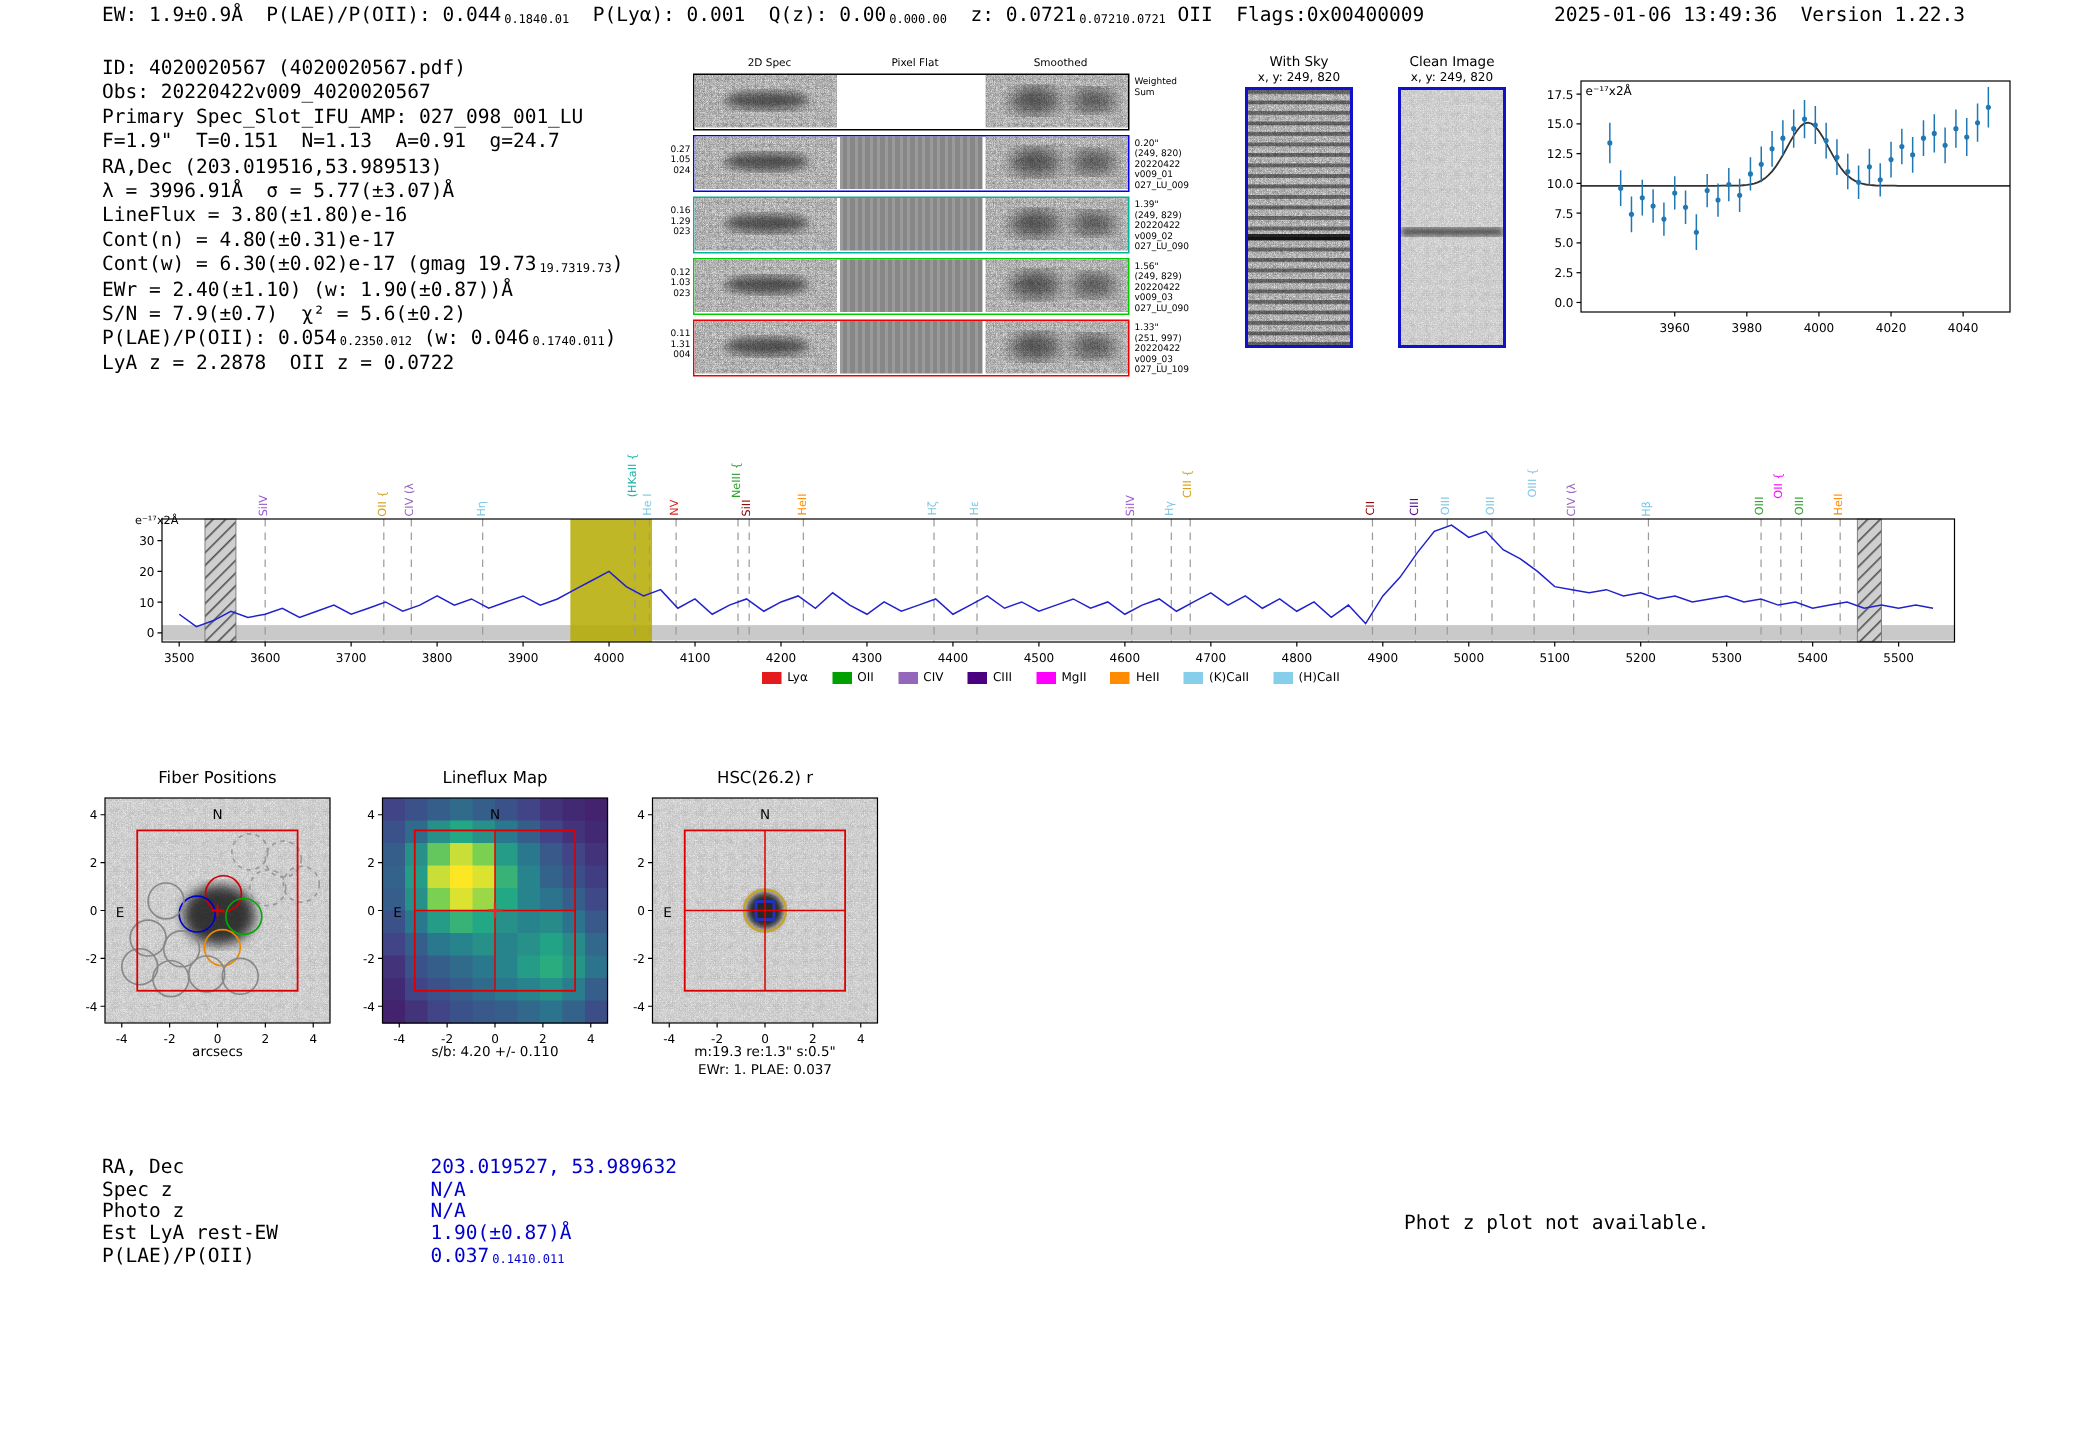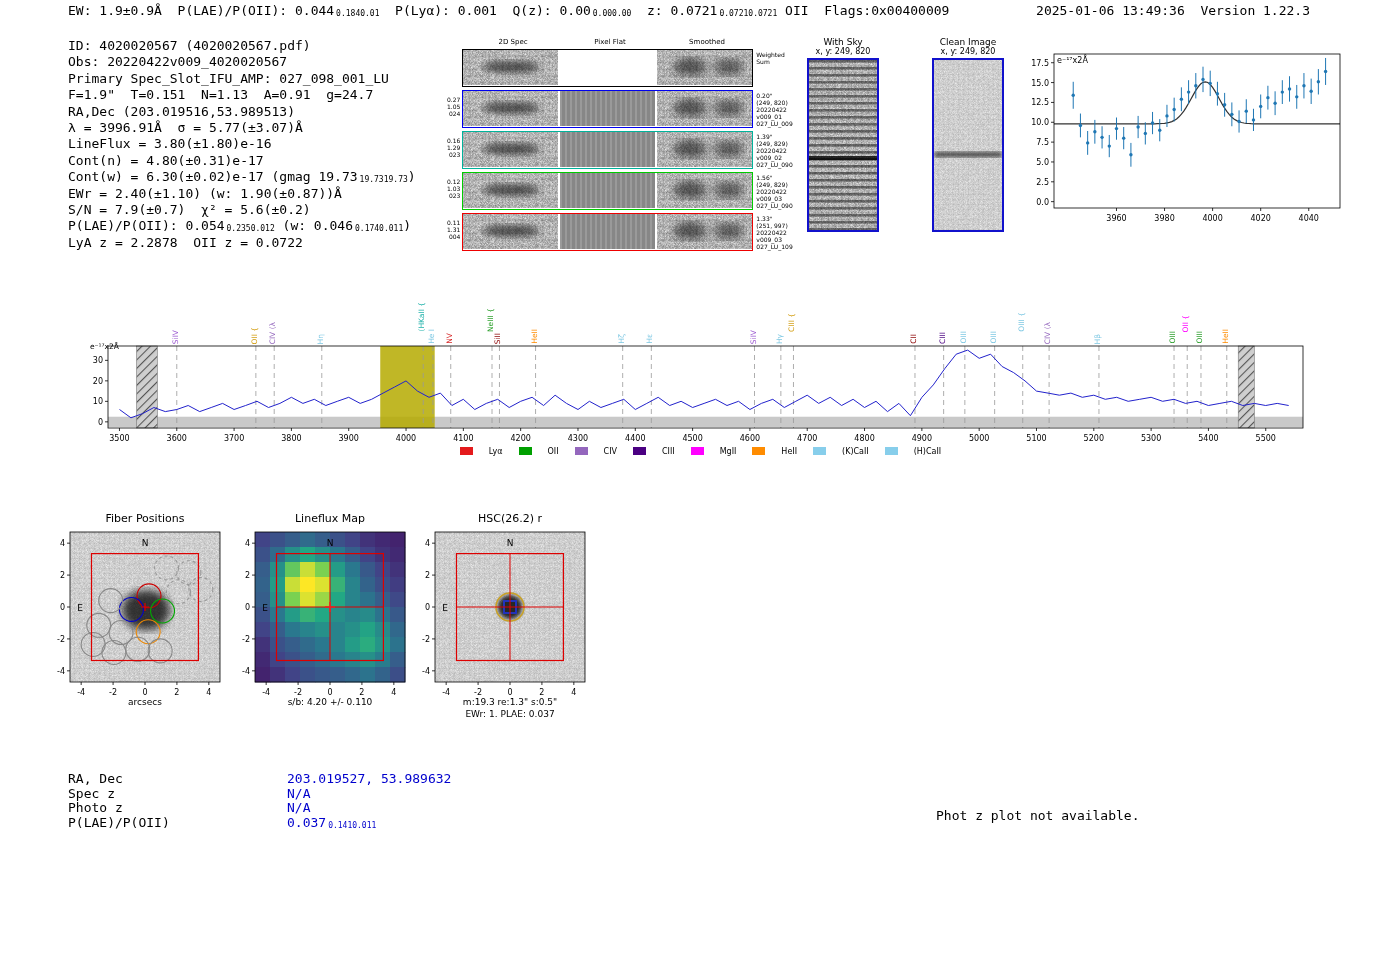--- a/index.html
+++ b/index.html
@@ -29,21 +29,21 @@
   
   .sky-title{font-family:"DejaVu Sans",sans-serif;font-size:9px;text-align:center}
   .sky-sub{font-family:"DejaVu Sans",sans-serif;font-size:8px;text-align:center}
   .sky-frame{border:2px solid #1111cc}
   
   #line-labels{left:88px;top:240px;width:1225px;height:106px;pointer-events:none}
   .lline{position:absolute;writing-mode:vertical-rl;transform:rotate(180deg);
          font-family:"DejaVu Sans",sans-serif;font-size:7.5px;white-space:pre;line-height:8px}
   
   #legend{left:88px;top:447px;width:1225px;display:flex;justify-content:center;gap:16px;align-items:center}
-  .leg-item{display:flex;align-items:flex-start;gap:16px;font-family:"DejaVu Sans",sans-serif;font-size:8px}
+  .leg-item{display:flex;align-items:center;gap:4px;font-family:"DejaVu Sans",sans-serif;font-size:8px}
   .leg-sw{width:13px;height:8px;display:inline-block}
   
   #hscdex{left:68px;top:482px;font-size:13px;white-space:pre}
   
   .cut-title{position:absolute;width:150px;text-align:center;font-family:"DejaVu Sans",sans-serif;font-size:11px}
   .cut-xlabel{position:absolute;width:150px;text-align:center;font-family:"DejaVu Sans",sans-serif;font-size:9px}
   
   #match-table{left:68px;top:772px;font-size:13px;line-height:14.7px}
   .mt-row{display:flex}
   .mt-label{width:219px;white-space:pre}
@@ -232,21 +232,21 @@
             <div>1.33"</div>
             <div>(251, 997)</div>
             <div>20220422</div>
             <div>v009_03</div>
             <div>027_LU_109</div>
           </div>
         </div>
       </div>
   </div>
 
-  <div class="abs" style="left:801px;top:37px;width:84px">
+  <div class="abs" style="left:824px;top:37px;width:84px">
     <div class="sky-title">With Sky</div>
     <div class="sky-sub">x, y: 249, 820</div>
     <div class="sky-frame" style="width:72px;height:174px;margin:2px auto 0">
       <svg width="68" height="170">
         <rect width="68" height="170" fill="#999" filter="url(#gnoise)"></rect>
         <rect width="68" height="170" fill="url(#skyline)"></rect>
         <rect y="96" width="68" height="4" fill="#000" opacity="0.8"></rect>
       </svg>
     </div>
   </div>
@@ -742,20 +742,24 @@
       </div>
       <div class="mt-row">
         <span class="mt-label">Spec z</span>
         <span class="mt-value">N/A</span>
       </div>
       <div class="mt-row">
         <span class="mt-label">Photo z</span>
         <span class="mt-value">N/A</span>
       </div>
       <div class="mt-row">
+        <span class="mt-label">Est LyA rest-EW</span>
+        <span class="mt-value">1.90(±0.87)Å</span>
+      </div>
+      <div class="mt-row">
         <span class="mt-label">P(LAE)/P(OII)</span>
         <span class="mt-value">0.037<span class="stack"><span>0.141</span><span>0.011</span></span></span>
       </div>
     </div>
 
   <div class="abs" id="photz">Phot z plot not available.</div>
 
 </div>
 
 </body></html>

